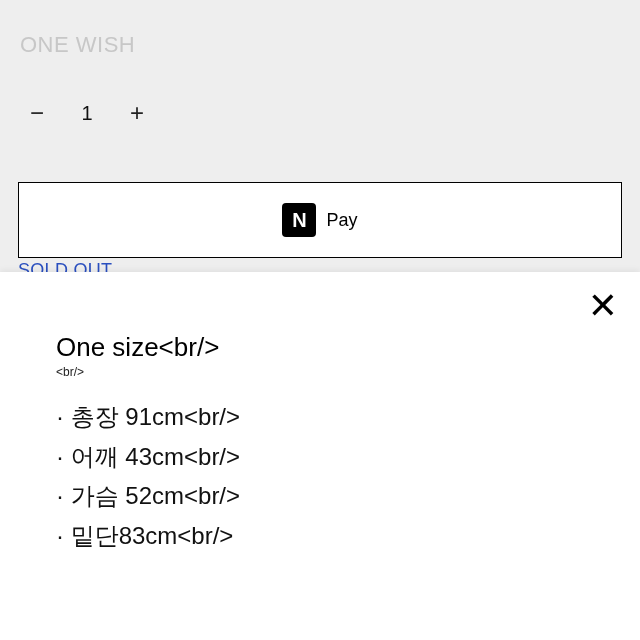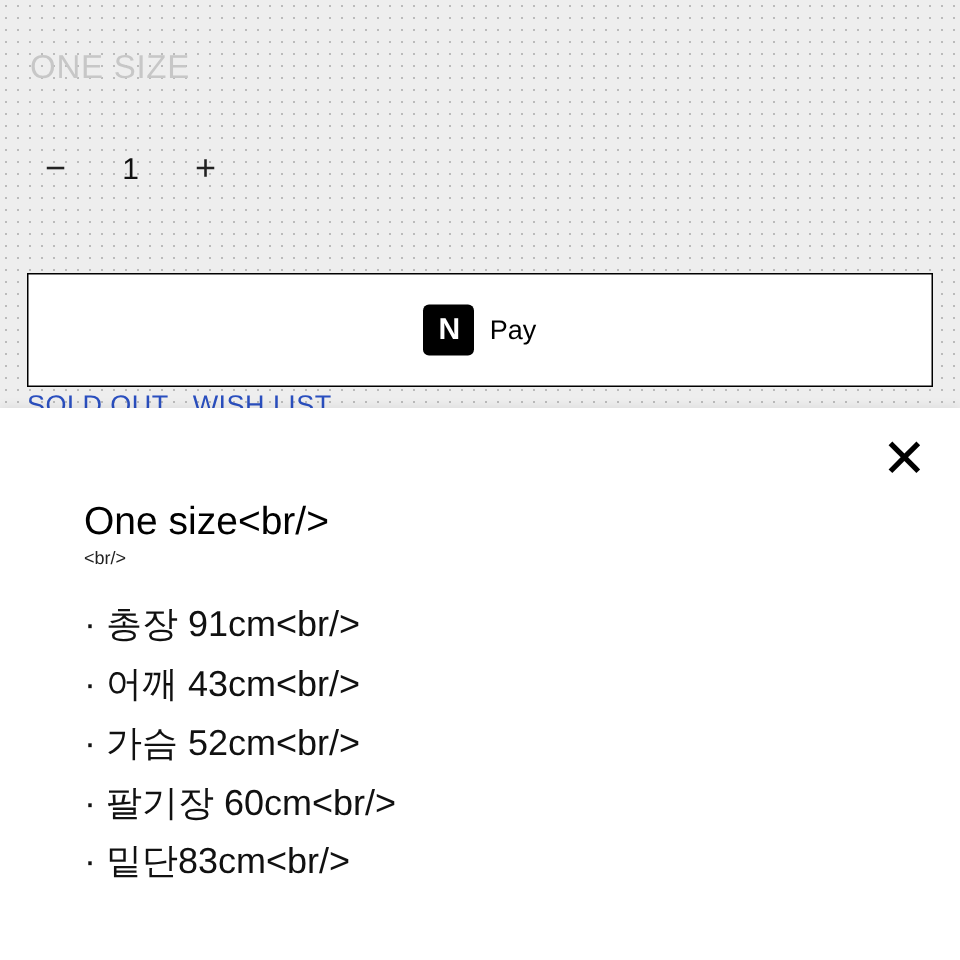--- a/index.html
+++ b/index.html
@@ -85,21 +85,21 @@
   .pay-text { font-size: 18px; font-weight: 500; color: #000; }
 
   .under-links {
     position: absolute;
     top: 260px;
     left: 18px;
     font-size: 18px;
     color: #2a4fbf;
     text-decoration: underline;
     display: flex;
-    gap: 16px;
+    gap: 4px;
     letter-spacing: 0.3px;
   }
   .under-links span { cursor: pointer; }
 
   .sheet {
     position: absolute;
     left: 0;
     right: 0;
     top: 272px;
     bottom: 0;
@@ -137,42 +137,40 @@
     font-size: 24px;
     color: #111;
     line-height: 1.65;
   }
 </style>
 </head>
 <body>
 
 <div class="dotgrid"></div>
 
-<div class="size-label">ONE SIZE</div>
+<div class="size-label">ONE WISH</div>
 
 <div class="qty-row">
   <div class="qty-btn">−</div>
   <div class="qty-val">1</div>
   <div class="qty-btn">+</div>
 </div>
 
 <div class="pay-button">
   <div class="pay-chip">N</div>
   <div class="pay-text">Pay</div>
 </div>
 
 <div class="under-links">
   <span>SOLD OUT</span>
-  <span>WISH LIST</span>
 </div>
 
 <div class="sheet">
   <div class="sheet-close">✕</div>
   <div class="sheet-body">
     <div class="sz-title">One size&lt;br/&gt;</div>
     <div class="sz-br-small">&lt;br/&gt;</div>
     <div class="sz-line">· 총장 91cm&lt;br/&gt;</div>
     <div class="sz-line">· 어깨 43cm&lt;br/&gt;</div>
     <div class="sz-line">· 가슴 52cm&lt;br/&gt;</div>
-    <div class="sz-line">· 팔기장 60cm&lt;br/&gt;</div>
     <div class="sz-line">· 밑단83cm&lt;br/&gt;</div>
   </div>
 </div>
 
 </body></html>

